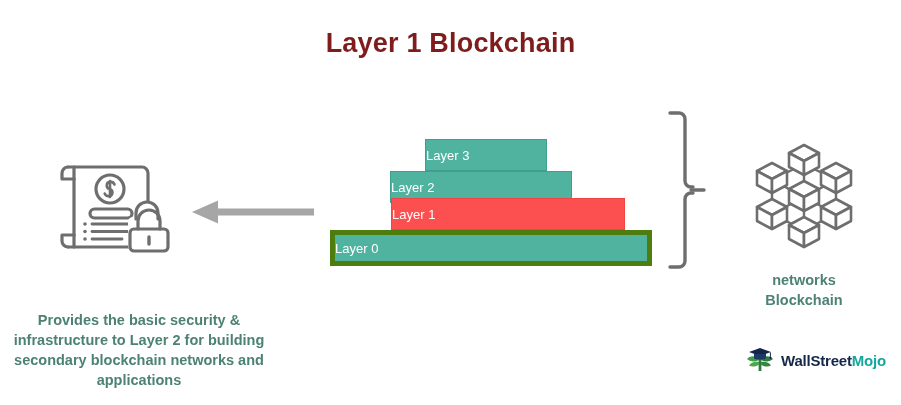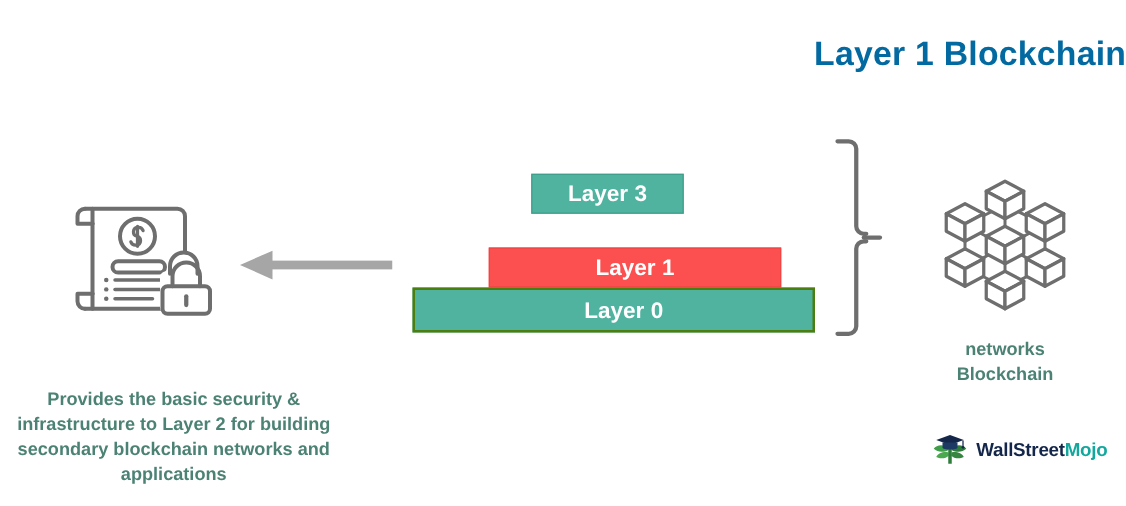--- a/index.html
+++ b/index.html
@@ -17,44 +17,43 @@
     background: #ffffff;
     overflow: hidden;
   }
 
   
   .title {
     position: absolute;
     left: 0;
     top: 28px;
     width: 901px;
-    text-align: right;
+    text-align: center;
     font-size: 27px;
     font-weight: bold;
-    color: #0369a1;
+    color: #7f1d1d;
     letter-spacing: 0.2px;
   }
 
   
   .pyramid {
     position: absolute;
     left: 0;
     top: 0;
     width: 901px;
     height: 405px;
     pointer-events: none;
   }
   .bar {
     position: absolute;
     display: flex;
     align-items: center;
-    justify-content: center;
     color: #ffffff;
-    font-weight: bold;
-    font-size: 18px;
+    font-weight: normal;
+    font-size: 13px;
     box-sizing: border-box;
     pointer-events: auto;
   }
   .bar-l3 { left: 425px; top: 139px; width: 122px; height: 32px; }
   .bar-l2 { left: 390px; top: 171px; width: 182px; height: 32px; }
   .bar-l1 { left: 367px; top: 198px; width: 234px; height: 32px; }
   .bar-l0 { left: 330px; top: 230px; width: 322px; height: 36px; }
 
   
   .doc-icon {
@@ -142,24 +141,27 @@
 <body>
 
 <div id="stage">
 
   <div class="title">Layer 1 Blockchain</div>
 
   <div class="pyramid">
     <div class="bar bar-l3" style="background:#4FB3A0; border:1px solid #3f9e8c;">
       <span>Layer 3</span>
     </div>
+    <div class="bar bar-l2" style="background:#4FB3A0; border:1px solid #3f9e8c;">
+      <span>Layer 2</span>
+    </div>
     <div class="bar bar-l1" style="background:#FC4F4F; border:1px solid #ef4545;margin-left:24px;">
       <span>Layer 1</span>
     </div>
-    <div class="bar bar-l0" style="background:#4FB3A0; border:2px solid #4d7c0f;padding-left:16px;">
+    <div class="bar bar-l0" style="background:#4FB3A0; border:5px solid #4d7c0f;">
       <span>Layer 0</span>
     </div>
   </div>
 
   <div class="doc-icon">
     <svg viewBox="0 0 126 100" width="126" height="100" fill="none" stroke="#6e6e6e" stroke-width="3.2" stroke-linecap="round" stroke-linejoin="round">
 
       <path d="M16 10 h74 a6 6 0 0 1 6 6 v68 a6 6 0 0 1 -6 6 h-74"></path>
 
       <path d="M16 10 a6 6 0 0 0 -6 6 v6 h12"></path>

